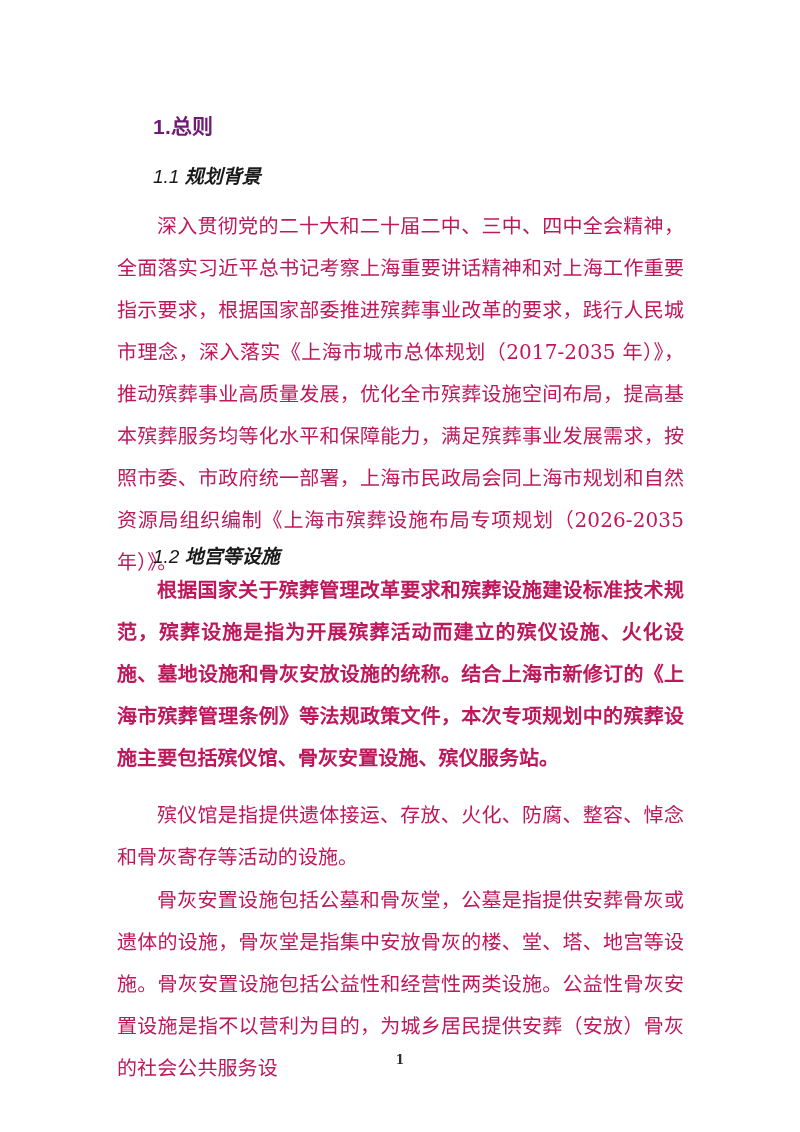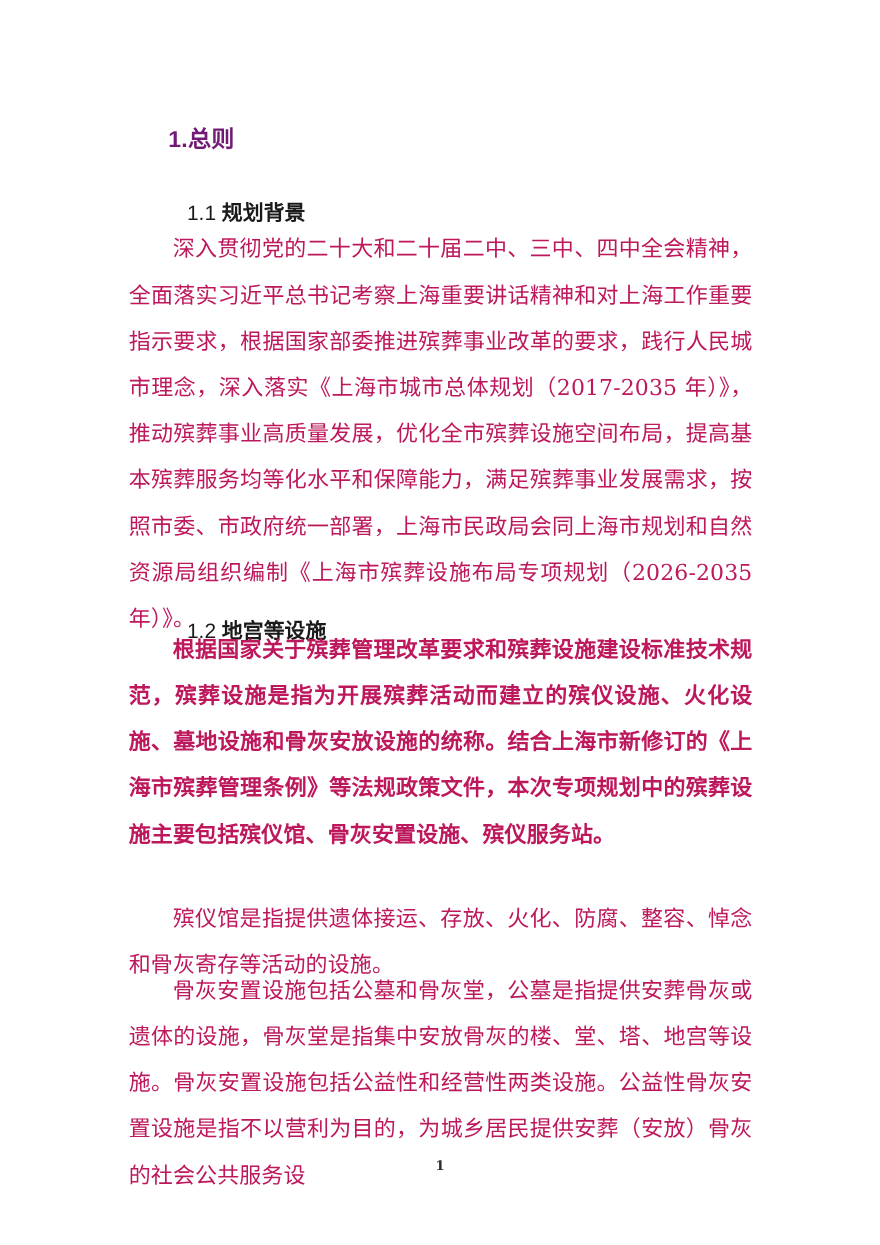--- a/index.html
+++ b/index.html
@@ -41,23 +41,24 @@
     position: absolute;
     left: 0;
     top: 110px;
     padding-left: 36px;
   }
 
   .h2 {
     font-family: "Liberation Sans", "DejaVu Sans", sans-serif;
     font-size: 19px;
     color: #1a1a1a;
-    margin: 17px;
+    margin: 0;
     padding: 0;
     white-space: pre;
+    font-style: italic;
   }
   .h2 .num {
     font-weight: 400;
   }
   .h2 .txt {
     font-weight: bold;
   }
   .h2-wrap {
     position: absolute;
     left: 0;
@@ -79,21 +80,21 @@
     text-align-last: left;
     text-justify: inter-character;
     margin: 0;
     text-indent: 2em;
     word-break: break-all;
     letter-spacing: 0.1px;
   }
 
   #p-1 { top: 205px; }
   #p-2 { top: 569px; font-weight: bold; }
-  #p-3 { top: 814px; }
+  #p-3 { top: 794px; }
   #p-4 { top: 879px; }
 
   
   .page-number {
     position: absolute;
     left: 0;
     top: 1053px;
     width: 800px;
     text-align: center;
     font-family: "DejaVu Serif", "Liberation Serif", serif;

